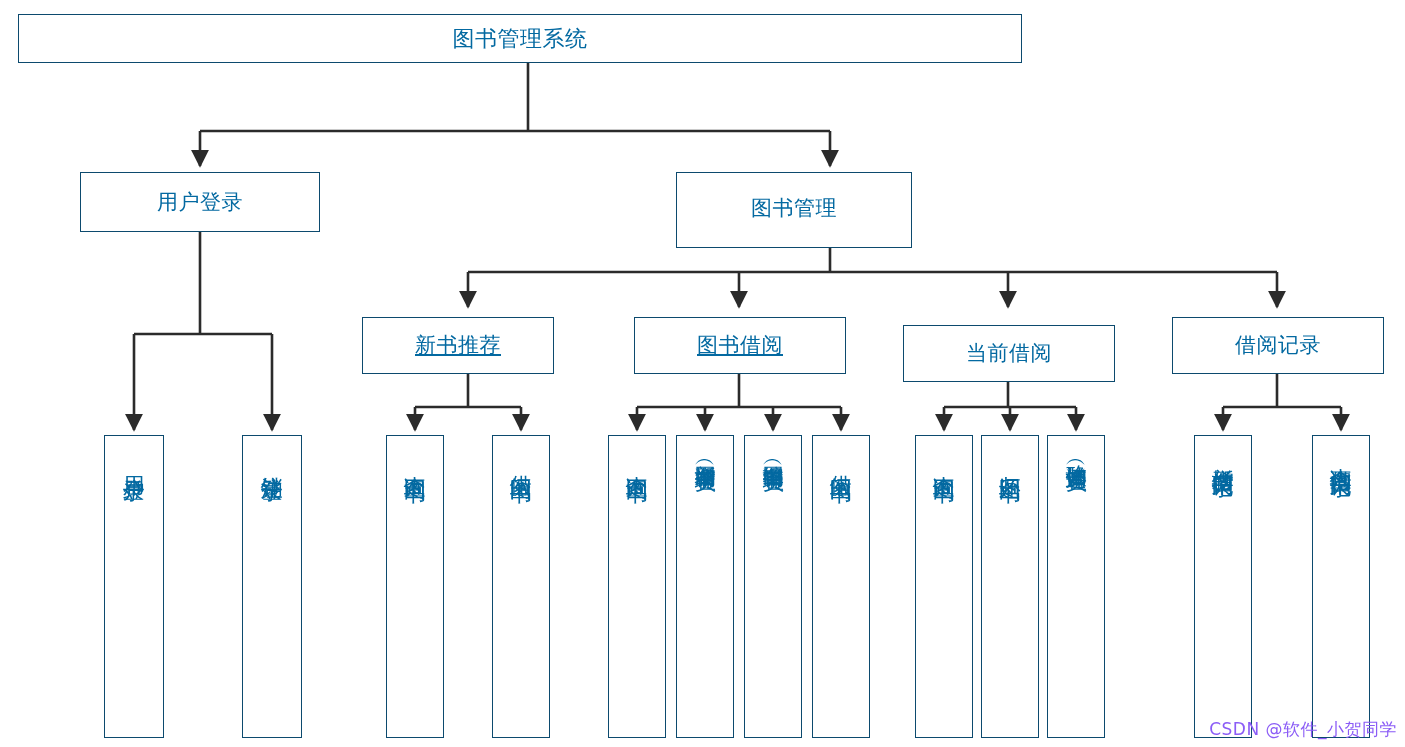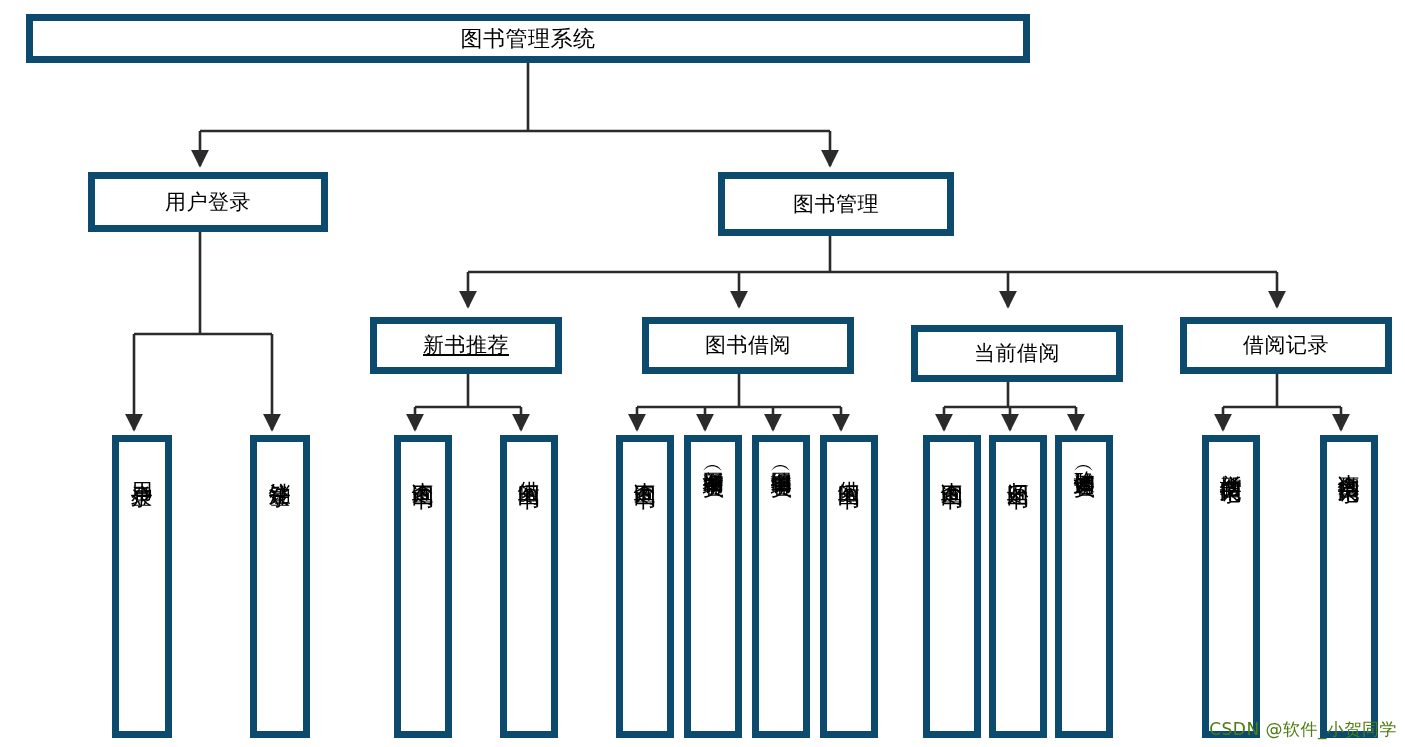--- a/index.html
+++ b/index.html
@@ -23,27 +23,26 @@
     left: 0;
     top: 0;
     width: 1405px;
     height: 747px;
     pointer-events: none;
   }
   .node {
     position: absolute;
     box-sizing: border-box;
     background: #ffffff;
-    border: 7px solid #0c4a6e;
+    border: 1px solid #0c4a6e;
     display: flex;
     align-items: center;
     justify-content: center;
-    color: #000000;
+    color: #0369a1;
     z-index: 2;
-    margin-left: 8px;
   }
   .node .label {
     display: block;
     text-align: center;
     line-height: 1.18;
     white-space: nowrap;
   }
   
   .node.h .label {
     font-size: 21px;
@@ -68,21 +67,21 @@
   }
   .node.v.tall .label {
     font-size: 21px;
     letter-spacing: 1px;
   }
   .watermark {
     position: absolute;
     right: 8px;
     bottom: 6px;
     font-size: 17px;
-    color: #4d7c0f;
+    color: #8b5cf6;
     letter-spacing: 0.5px;
     z-index: 5;
     white-space: nowrap;
     font-family: "DejaVu Sans", "Liberation Sans", sans-serif;
     margin-top: 39px;
   }
 </style>
 </head>
 <body>
 
@@ -138,28 +137,28 @@
     </g>
   </svg>
 
   <div class="node h root" style="left:18px; top:14px; width:1004px; height:49px;">
     <span class="label">图书管理系统</span>
   </div>
 
   <div class="node h" style="left:80px; top:172px; width:240px; height:60px;">
     <span class="label">用户登录</span>
   </div>
-  <div class="node h" style="left:710px; top:172px; width:236px; height:64px;">
+  <div class="node h" style="left:676px; top:172px; width:236px; height:76px;font-family:Liberation Mono, monospace;">
     <span class="label">图书管理</span>
   </div>
 
   <div class="node h" style="left:362px; top:317px; width:192px; height:57px;text-decoration:underline;">
     <span class="label">新书推荐</span>
   </div>
-  <div class="node h" style="left:634px; top:317px; width:212px; height:57px;">
+  <div class="node h" style="left:634px; top:317px; width:212px; height:57px;text-decoration:underline;">
     <span class="label">图书借阅</span>
   </div>
   <div class="node h" style="left:903px; top:325px; width:212px; height:57px;">
     <span class="label">当前借阅</span>
   </div>
   <div class="node h" style="left:1172px; top:317px; width:212px; height:57px;align-items:center;">
     <span class="label">借阅记录</span>
   </div>
 
   <div class="node v" style="left:104px; top:435px; width:60px; height:303px;">

